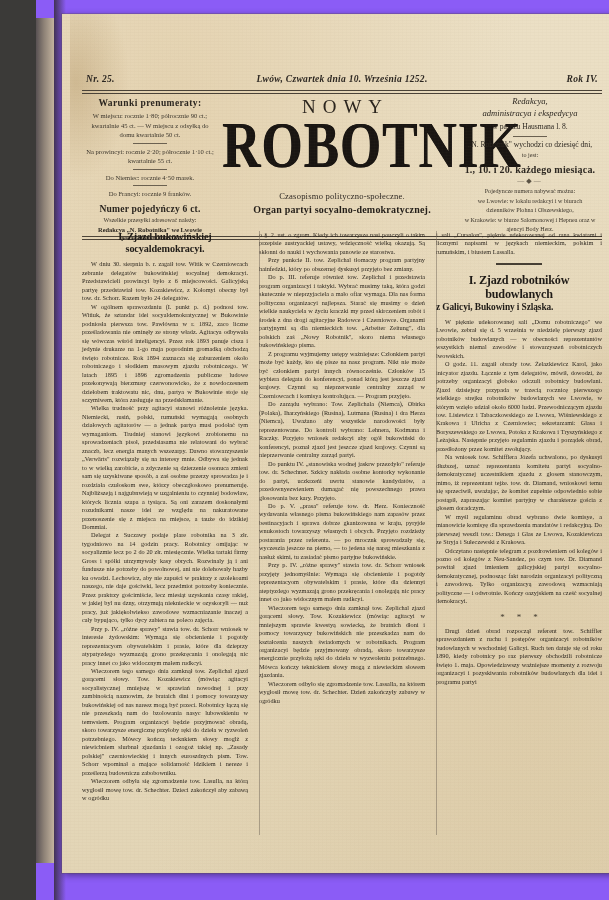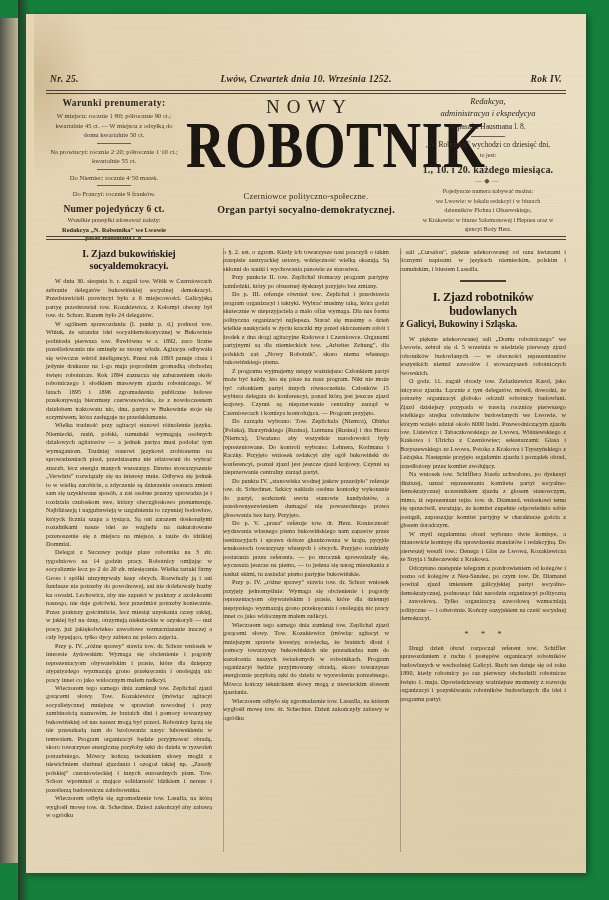--- a/index.html
+++ b/index.html
@@ -2,21 +2,21 @@
 <html lang="pl"><head>
 <meta charset="utf-8">
 <title>Nowy Robotnik</title>
 <style>
   html,body{margin:0;padding:0;background:#3b3a38;}
   body{
     width:609px;height:900px;overflow:hidden;position:relative;
     font-family:"Liberation Serif", serif;
   }
   
-  #scan{position:absolute;inset:0;background:#15803d;}
+  #scan{position:absolute;inset:0;background:#8b5cf6;margin-left:36px;}
   #gutter{position:absolute;left:0;top:0;width:24px;height:900px;
           background:linear-gradient(90deg,#2e2d2b 0%,#35332f 30%,#6d6354 62%,#a79madd 70%,#bdb094 78%,#cfc2a4 88%,#d8caa8 100%);}
   #gutter-page{position:absolute;left:0;top:18px;width:18px;height:845px;
           background:linear-gradient(90deg,#55504a 0%,#8e8470 45%,#c6b89a 100%);
           opacity:.95;}
   #gutter-shadow{position:absolute;left:18px;top:0;width:12px;height:900px;
           background:linear-gradient(90deg,rgba(40,36,30,.75),rgba(40,36,30,0));}
   #page{
     position:absolute;left:26px;top:14px;width:560px;height:859px;
     background:
@@ -50,21 +50,21 @@
     background:#4a4237;}
   .rule-double::before{top:0;height:1.4px;}
   .rule-double::after{top:3px;height:.8px;}
   #rule-top{top:76px;}
   #rule-mid{top:222px;}
 
   
   .masthead{position:absolute;top:82px;left:0;width:520px;height:138px;}
   .mh-col{position:absolute;top:0;width:132px;text-align:center;color:#2b2620;}
   .mh-left{left:2px;}
-  .mh-right{right:12px;}
+  .mh-right{right:6px;}
   .mh-center{position:absolute;left:140px;width:240px;top:0;text-align:center;}
 
   .mh-head{font-size:9.5px;font-weight:bold;letter-spacing:.4px;margin:2px 0 3px;}
   .mh-p{font-size:6.6px;line-height:1.45;margin:0 0 2px;color:#3a342b;}
   .mini-rule{width:34px;height:1px;background:#6a6050;margin:3px auto;}
   .mh-big{font-size:9.6px;font-weight:bold;letter-spacing:.2px;margin:4px 0 2px;}
   .mh-ital{font-style:italic;font-size:8.6px;line-height:1.35;margin:0;}
   .mh-sm{font-size:7.6px;font-weight:normal;line-height:1.4;margin:3px 0 1px;}
   .mh-xs{font-size:6.1px;line-height:1.45;margin:1px 0 0;color:#3a342b;}
   .mh-tiny{font-size:6.4px;margin:1px 0;}
@@ -73,21 +73,21 @@
   .nowy{font-family:"Liberation Serif",serif;font-size:19px;letter-spacing:7px;
     color:#2a241d;margin:0;padding-left:7px;}
   .robotnik{font-family:"Liberation Serif",serif;font-weight:bold;
     font-size:53px;line-height:.92;letter-spacing:1px;color:#191512;
     margin:-2px 0 0;transform:scaleY(1.22);transform-origin:top center;
     text-shadow:.4px 0 0 #191512;}
   .subtitle1{font-size:8.6px;color:#2e2823;margin:26px 0 0;letter-spacing:.2px;}
   .subtitle2{font-size:10px;font-weight:bold;color:#221d18;margin:3px 0 0;letter-spacing:.2px;}
 
   
-  .cols{position:absolute;top:234px;left:0;width:520px;height:604px;
+  .cols{position:absolute;top:217px;left:0;width:520px;height:604px;
     display:flex;}
   .col{width:166px;position:relative;}
   .col + .col{margin-left:11px;}
   .col + .col::before{content:"";position:absolute;left:0;top:0;bottom:0;
     width:1px;background:#7a7060;opacity:.55;}
 
   .art-title{font-size:10.2px;font-weight:bold;text-align:center;color:#1e1a16;
     margin:0 0 5px;letter-spacing:-.1px;line-height:1.2;}
   .art-title2{font-size:12.2px;font-weight:bold;text-align:center;color:#1e1a16;
     margin:0 0 1px;letter-spacing:-.2px;line-height:1.15;}
@@ -137,21 +137,21 @@
           <p class="mh-p">Do Francyi: rocznie 9 franków.</p>
           <div class="mh-big">Numer pojedyńczy 6 ct.</div>
           <p class="mh-xs">Wszelkie przesyłki adresować należy:</p>
           <p class="mh-tiny" style="font-weight:bold">Redakcya „N. Robotnika" we Lwowie</p>
           <p class="mh-tiny" style="font-weight:bold">pasaż Hausmana l. 8.</p>
         </div>
 
         <div class="mh-center">
           <div class="nowy">NOWY</div>
           <div class="robotnik">ROBOTNIK</div>
-          <div class="subtitle1">Czerniowce polityczno-społeczne.</div>
+          <div class="subtitle1">Czasopismo polityczno-społeczne.</div>
           <div class="subtitle2">Organ partyi socyalno-demokratycznej.</div>
         </div>
 
         <div class="mh-col mh-right">
           <p class="mh-ital">Redakcya,</p>
           <p class="mh-ital">administracya i ekspedycya</p>
           <p class="mh-sm">w pasażu Hausmana l. 8.</p>
           <div class="mini-rule"></div>
           <p class="mh-sm">„N. Robotnik" wychodzi co dziesięć dni,</p>
           <p class="mh-xs">to jest:</p>

